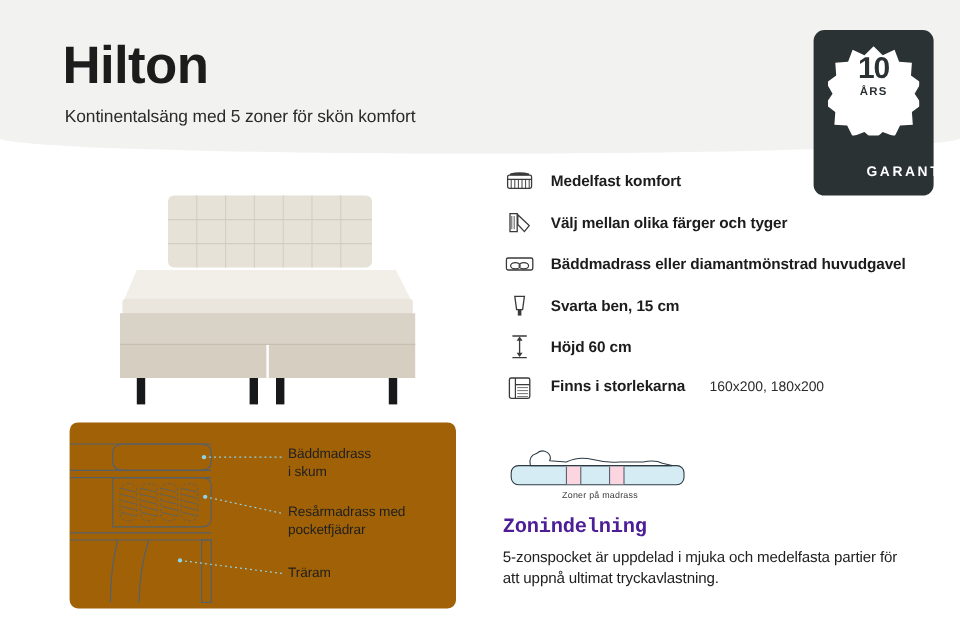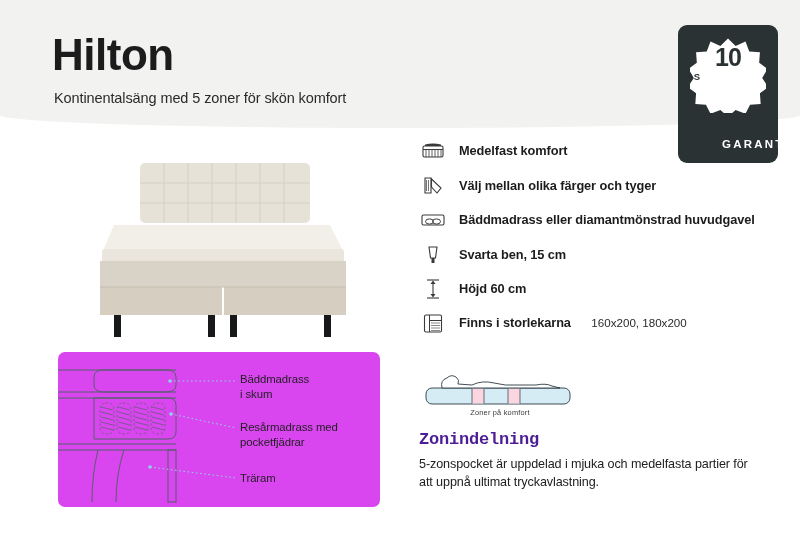--- a/index.html
+++ b/index.html
@@ -37,21 +37,21 @@
   .starburst{
     position:absolute;left:50%;top:12px;transform:translateX(-50%);
     width:76px;height:76px;
   }
   .badge-num{
     position:absolute;left:0;right:0;top:20px;text-align:center;
     font-size:25px;font-weight:700;color:#2b3234;line-height:1;
     letter-spacing:-1px;
   }
   .badge-ars{
-    position:absolute;left:0;right:0;top:46px;text-align:left;
+    position:absolute;left:0;right:0;top:46px;text-align:center;
     font-size:9.5px;font-weight:700;color:#2b3234;letter-spacing:1px;
   }
   .badge-word{
     position:absolute;left:0;right:0;bottom:13px;text-align:center;
     font-size:11.5px;font-weight:700;color:#ffffff;letter-spacing:2.2px;padding-left:44px;
   }
 
   
   .bed-photo{position:absolute;left:62px;top:145px;width:320px;height:195px;}
 
@@ -60,21 +60,21 @@
   .frow{display:flex;align-items:flex-start;margin-bottom:12.5px;}
   .ficon{width:26px;min-width:26px;height:22px;margin-right:13px;
          display:flex;align-items:center;justify-content:center;}
   .ftext{font-size:12.8px;font-weight:700;color:#1c1c1c;line-height:1.25;
          letter-spacing:-0.1px;padding-top:3px;}
   .fsub{font-size:11.6px;font-weight:400;color:#2b2b2b;margin-top:2px;margin-left:16px;}
 
   
   .cutaway{
     position:absolute;left:58px;top:352px;width:322px;height:155px;
-    background:#d946ef;border-radius:7px;overflow:hidden;
+    background:#a16207;border-radius:7px;overflow:hidden;
   }
   .cut-label{
     position:absolute;font-size:11.4px;color:#1f1f1f;line-height:1.28;
     letter-spacing:-0.1px;
   }
 
   
   .zonefig{position:absolute;left:420px;top:366px;width:160px;height:42px;}
   .zone-caption{
     position:absolute;left:420px;top:408px;width:160px;text-align:center;
@@ -300,17 +300,17 @@
     <rect x="88" y="22.5" width="12" height="15" fill="#fbd5e0"></rect>
     <g stroke="#2b3a44" stroke-width="0.7">
       <line x1="52" y1="23" x2="52" y2="37.5"></line>
         <line x1="64" y1="23" x2="64" y2="37.5"></line>
       <line x1="88" y1="23" x2="88" y2="37.5"></line>
         <line x1="100" y1="23" x2="100" y2="37.5"></line>
     </g>
 
     <path d="M22 22 Q20 14 27 12 Q31 8 36 11 Q40 14 38 18 L52 19 Q62 14 74 17 Q86 20 96 19 L116 19 Q126 17 132 20 L140 22 Z" fill="#ffffff" stroke="#2b3a44" stroke-width="0.9" stroke-linejoin="round"></path>
   </svg>
-  <div class="zone-caption">Zoner på komfort</div>
+  <div class="zone-caption">Zoner på madrass</div>
   <div class="zone-title">Zonindelning</div>
   <div class="zone-body">5-zonspocket är uppdelad i mjuka och medelfasta partier för att uppnå ultimat tryckavlastning.</div>
 
 </div>
 
 </body></html>

